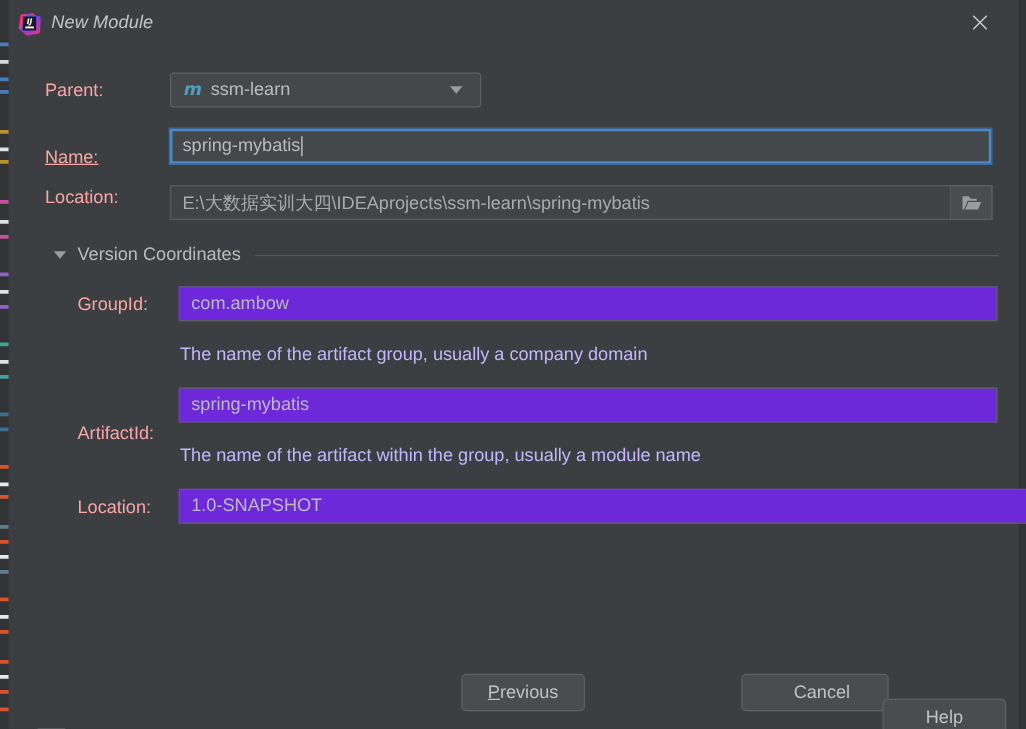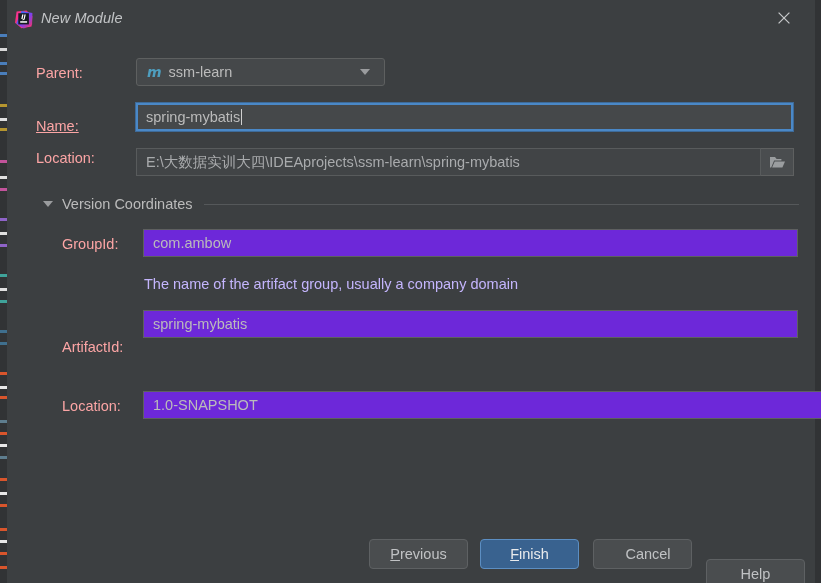--- a/index.html
+++ b/index.html
@@ -348,32 +348,30 @@
   <div class="field-label" style="left:55px; top:236px;">GroupId:</div>
   <div class="text-field" style="left:136px; top:229px; width:655px;">
     <span>com.ambow</span>
   </div>
   <div class="hint" style="left:137px; top:276px;">The name of the artifact group, usually a company domain</div>
 
   <div class="field-label" style="left:55px; top:317px;margin-top:22px;">ArtifactId:</div>
   <div class="text-field" style="left:136px; top:310px; width:655px;">
     <span>spring-mybatis</span>
   </div>
+  <div class="hint" style="left:137px; top:357px;">The name of the artifact within the group, usually a module name</div>
 
   <div class="field-label" style="left:55px; top:398px;">Location:</div>
   <div class="text-field" style="left:136px; top:391px; width:763px;">
     <span>1.0-SNAPSHOT</span>
   </div>
 
   <div class="btn" style="left:362px; top:539px; width:99px;">
     <span><span class="mn">P</span><span>revious</span></span>
   </div>
-  <div class="btn primary" style="left:473px; top:539px; width:99px;">
-    <span><span class="mn">F</span><span>inish</span></span>
-  </div>
-  <div class="btn" style="left:586px; top:539px; width:99px;padding-left:11px;">
+  <div class="btn" style="left:586px; top:539px; width:118px;padding-left:11px;">
     <span>Cancel</span>
   </div>
   <div class="btn" style="left:699px; top:539px; width:99px;margin-top:20px;">
     <span>Help</span>
   </div>
 
 </div>
 
 </body></html>

